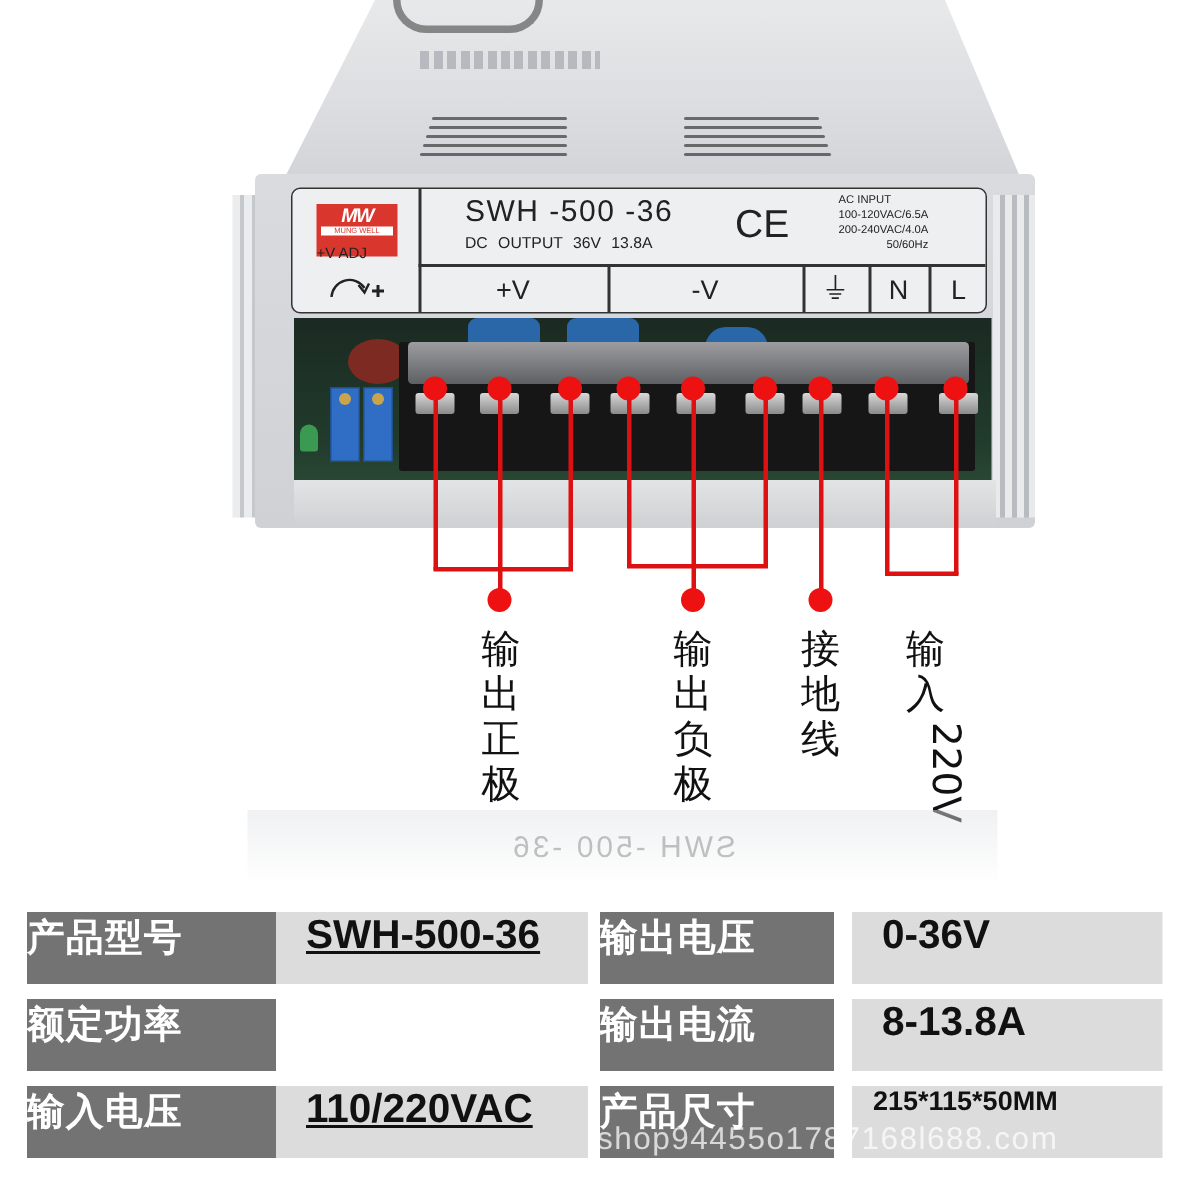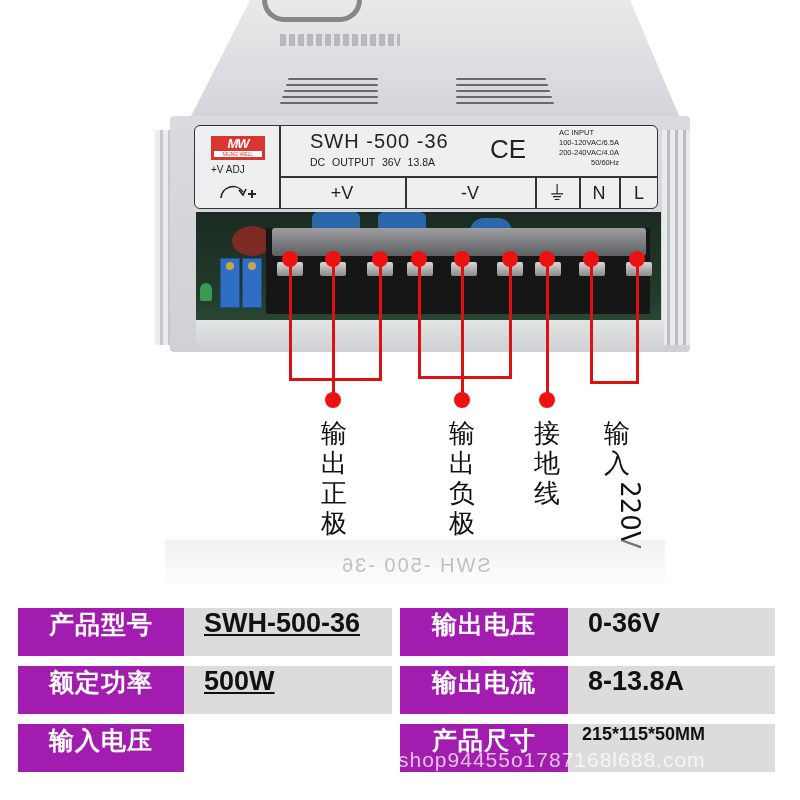--- a/index.html
+++ b/index.html
@@ -40,21 +40,21 @@
   }
 
   
   .label-plate {
     position: absolute; left: 194px; top: 125px; width: 464px; height: 84px;
     background: #eeeff0; border: 1.5px solid #333; border-radius: 6px;
   }
   .label-divider-v { position: absolute; background: #333; width: 1.5px; }
   .label-divider-h { position: absolute; background: #333; height: 1.5px; }
   .brand-logo {
-    position: absolute; left: 16px; top: 10px; width: 54px; height: 24px;
+    position: absolute; left: 16px; top: 10px; width: 54px; height: 35px;
     background: #d9362e; color: #fff; text-align: center;
   }
   .brand-logo .mark { font: italic bold 13px "Liberation Sans", sans-serif; line-height: 15px; letter-spacing: -1px; display: block; }
   .brand-logo .sub { font: 5px "Liberation Sans", sans-serif; display: block; background: #fff; color: #d9362e; margin: 0 3px; line-height: 6px; }
   .adj-label { position: absolute; left: 16px; top: 38px; font: 10px "Liberation Sans", sans-serif; color: #222; }
   .adj-arrow { position: absolute; left: 22px; top: 52px; width: 40px; height: 22px; }
   .model { position: absolute; left: 115px; top: 4px; font: 20px "Liberation Sans", sans-serif; color: #222; letter-spacing: 1px; }
   .dc-out { position: absolute; left: 115px; top: 30px; font: 10.5px "Liberation Sans", sans-serif; color: #222; word-spacing: 4px; }
   .ce-mark { position: absolute; left: 295px; top: 8px; font: 26px "Liberation Sans", sans-serif; color: #222; }
   .ac-input { position: absolute; left: 364px; top: 2px; font: 7.5px "Liberation Sans", sans-serif; color: #222; line-height: 10px; }
@@ -104,26 +104,26 @@
     position: absolute; left: 165px; top: 540px; width: 500px; height: 50px;
     background: linear-gradient(180deg, rgba(225,227,230,.5), rgba(255,255,255,0));
     color: rgba(60,60,60,.3); font: 20px "Liberation Sans", sans-serif; letter-spacing: 2px;
     text-align: center; line-height: 50px;
   }
   .reflection span { display: inline-block; transform: scaleX(-1); }
 
   
   .spec-row { position: absolute; left: 18px; width: 757px; height: 48px; }
   .cell { position: absolute; top: 0; height: 48px; line-height: 48px; }
-  .cell.lbl { background: #a21caf; color: #ffffff; font: bold 25px "DejaVu Sans", sans-serif; text-align: center; letter-spacing: 1px; }
+  .cell.lbl { background: #737373; color: #ffffff; font: bold 25px "DejaVu Sans", sans-serif; letter-spacing: 1px; }
   .cell.val { background: #dcdcdc; color: #111; font: bold 27px "Liberation Sans", sans-serif; padding-left: 20px; }
   .cell.val.small { font-size: 18px; padding-left: 14px; }
   .c1 { left: 0; width: 166px; }
   .c2 { left: 166px; width: 208px; text-decoration: underline; }
-  .c3 { left: 382px; width: 168px; }
+  .c3 { left: 382px; width: 156px; }
   .c4 { left: 550px; width: 207px; }
 
   .watermark {
     position: absolute; left: 398px; top: 748px;
     font: 21px "Liberation Sans", sans-serif; color: rgba(255,255,255,.72);
     letter-spacing: 1px; white-space: nowrap;
   }
 </style>
 </head>
 <body>
@@ -247,23 +247,23 @@
 </div>
 
 <div class="spec-row" style="top:608px">
   <div class="cell lbl c1">产品型号</div>
   <div class="cell val c2">SWH-500-36</div>
   <div class="cell lbl c3">输出电压</div>
   <div class="cell val c4">0-36V</div>
 </div>
 <div class="spec-row" style="top:666px">
   <div class="cell lbl c1">额定功率</div>
-  <div class="cell val c2">500W</div>
   <div class="cell lbl c3">输出电流</div>
   <div class="cell val c4">8-13.8A</div>
 </div>
 <div class="spec-row" style="top:724px">
   <div class="cell lbl c1">输入电压</div>
+  <div class="cell val c2">110/220VAC</div>
   <div class="cell lbl c3">产品尺寸</div>
   <div class="cell val c4 small">215*115*50MM</div>
 </div>
 
 <div class="watermark">shop94455o1787168l688.com</div>
 
 </body></html>

